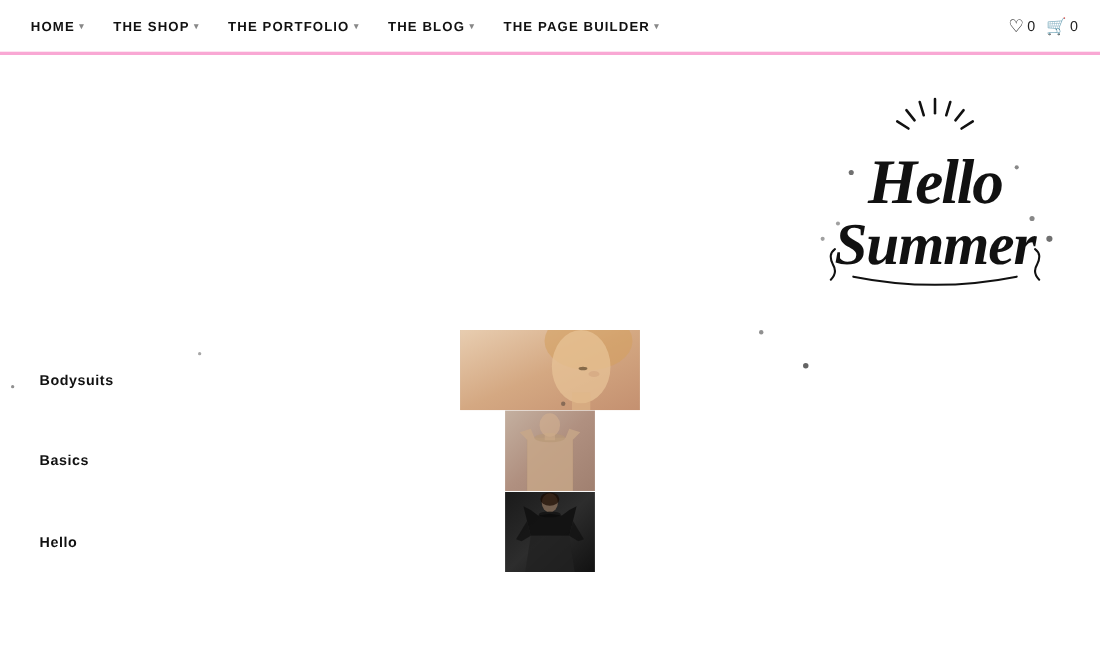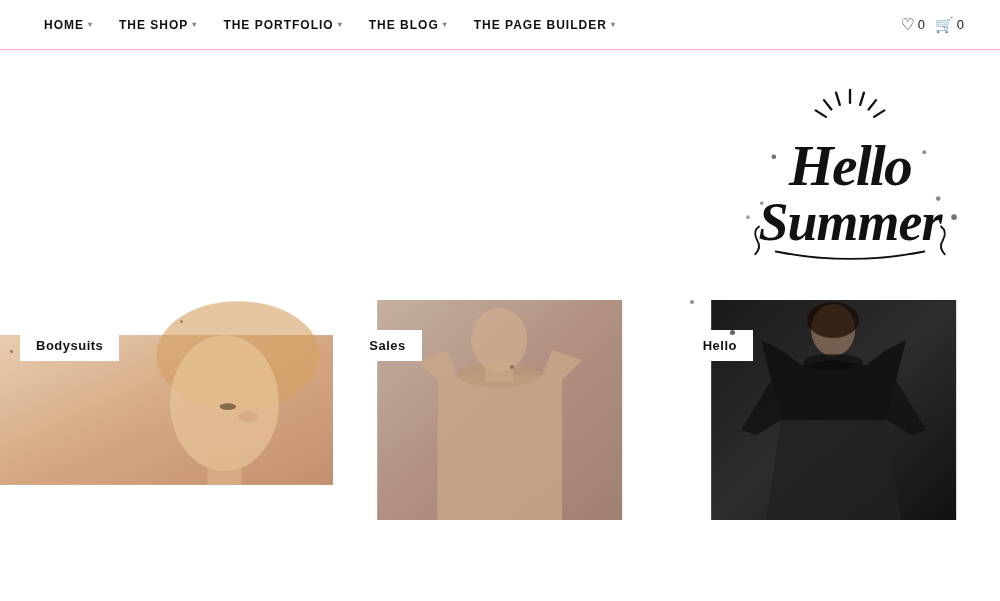--- a/index.html
+++ b/index.html
@@ -10,23 +10,23 @@
       height: 601px;
       overflow: hidden;
       position: relative;
     }
 
     
     nav {
       display: flex;
       align-items: center;
       justify-content: space-between;
-      padding: 0 36px;
+      padding: 0 20px;
       height: 50px;
-      border-bottom: 1px solid #f9a8d4;
+      border-bottom: 3px solid #f9a8d4;
       position: relative;
       z-index: 10;
       background: #fff;
     }
 
     .nav-left {
       display: flex;
       gap: 10px;
       align-items: center;
     }
@@ -87,20 +87,21 @@
       color: #222;
       text-transform: uppercase;
       margin-top: 10px;
     }
 
     
     .product-grid {
       display: flex;
       height: 220px;
       position: relative;
+      flex-direction: column;
     }
 
     .product-card {
       flex: 1;
       overflow: hidden;
       position: relative;
       cursor: pointer;
     }
 
     .product-card-label {
@@ -271,21 +272,21 @@
       <ellipse cx="122" cy="75" rx="42" ry="12" fill="#b89878" opacity="0.7"></ellipse>
 
       <ellipse cx="122" cy="40" rx="28" ry="32" fill="#d4b090" opacity="0.6"></ellipse>
 
       <rect x="108" y="62" width="28" height="20" fill="#ccaa88" opacity="0.6"></rect>
 
       <path d="M 60 80 L 60 220" stroke="#b08868" stroke-width="1" opacity="0.3"></path>
       <path d="M 185 80 L 185 220" stroke="#b08868" stroke-width="1" opacity="0.3"></path>
     </svg>
     <div class="product-card-label">
-      <span>Sales</span>
+      <span>Basics</span>
     </div>
   </div>
 
   <div class="product-card">
     <svg viewBox="0 0 245 220" xmlns="http://www.w3.org/2000/svg" style="width:100%;height:100%;display:block;">
       <rect width="245" height="220" fill="url(#bgGrad3)"></rect>
 
       <path d="M 70 50 L 50 40 L 60 80 L 70 120 L 175 120 L 185 80 L 195 40 L 175 50 L 155 65 L 122 60 L 90 65 Z" fill="#111" opacity="0.9"></path>
 
       <path d="M 70 120 L 55 220 L 190 220 L 175 120 Z" fill="#222" opacity="0.8"></path>

